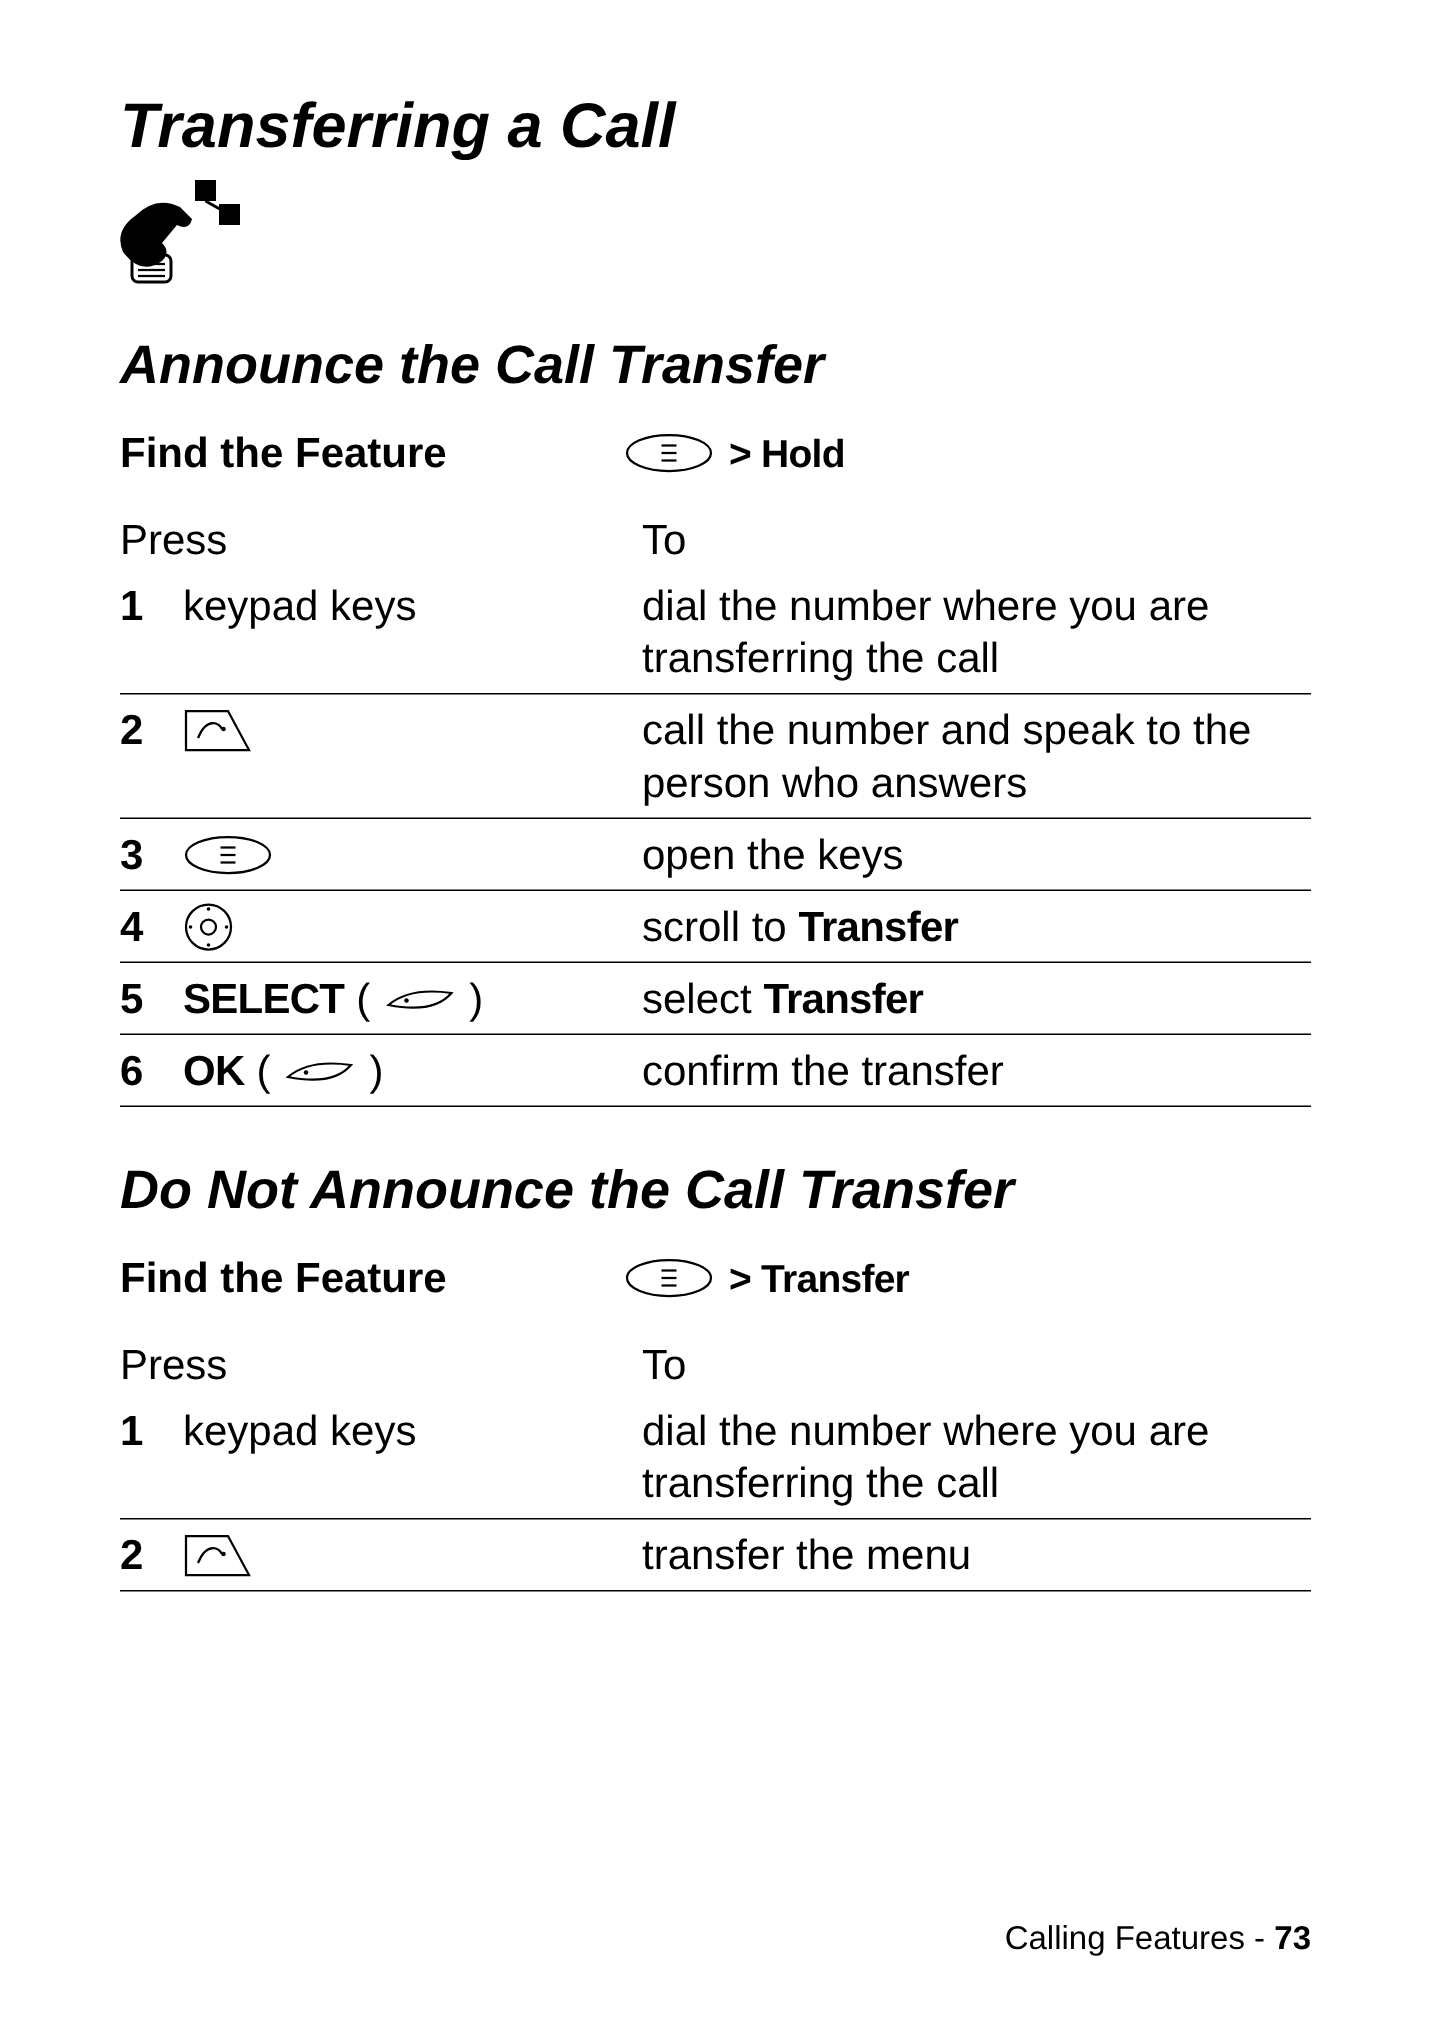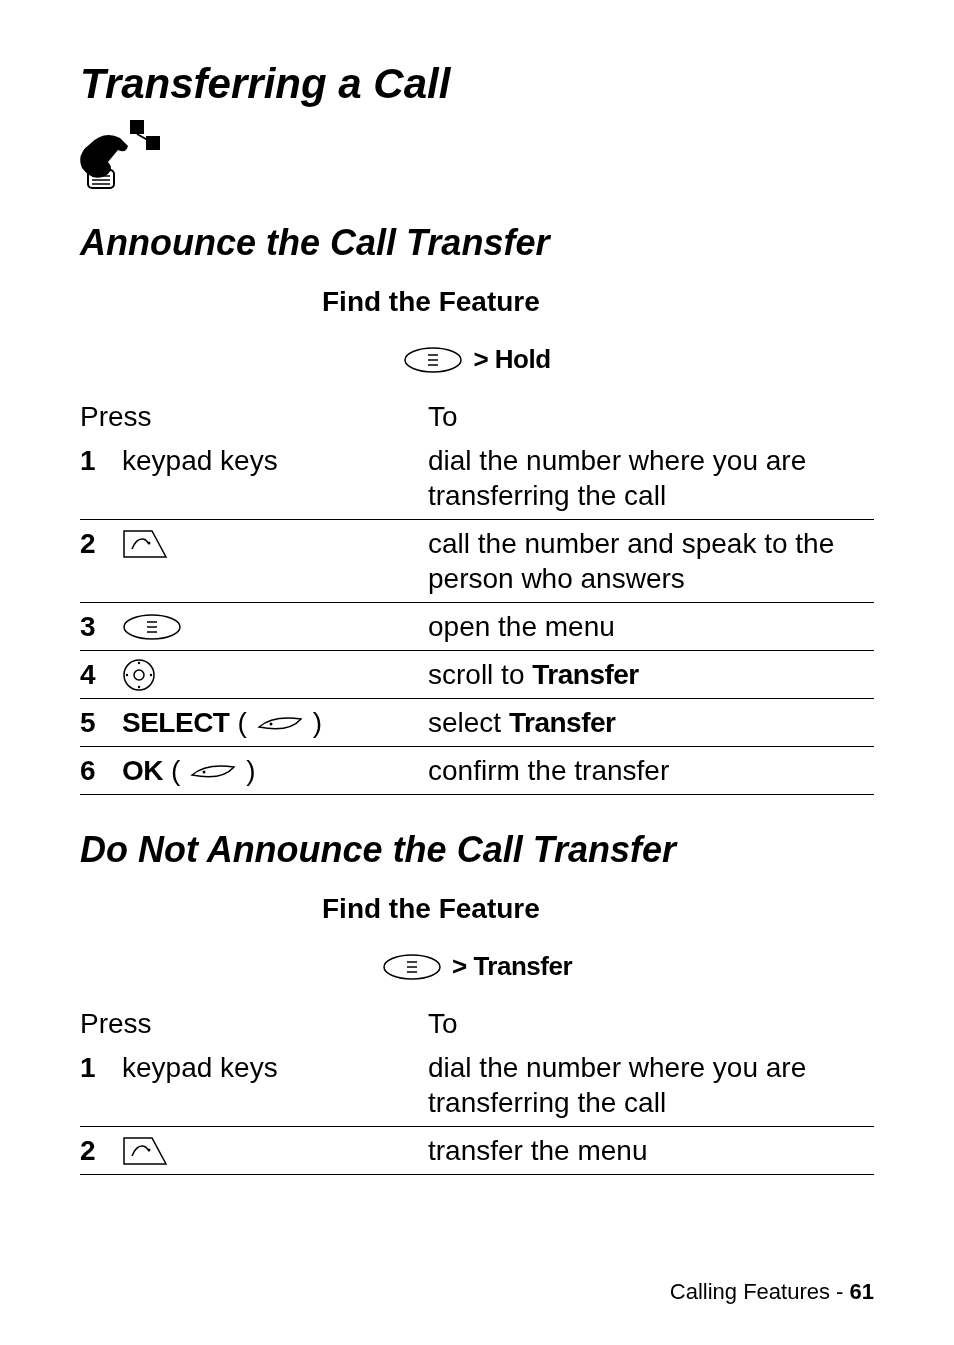--- a/index.html
+++ b/index.html
@@ -38,21 +38,20 @@
     font-size: 36px;
     font-style: italic;
     font-weight: bold;
     margin: 0 0 22px 0;
   }
   .find-feature {
     display: flex;
     align-items: center;
     gap: 26px;
     margin-bottom: 22px;
-    flex-direction: column;
   }
   .find-label {
     font-size: 28px;
     font-weight: bold;
     width: 310px;
   }
   .find-value {
     display: flex;
     align-items: center;
     gap: 10px;
@@ -206,21 +205,21 @@
     <td>
           <div class="press-cell">
       <span class="step-num">3</span>
       <span class="menu-icon">
               <svg>
                 <use href="#sym-menu"></use>
               </svg>
             </span>
     </div>
         </td>
-    <td>open the menu</td>
+    <td>open the keys</td>
   </tr>
   <tr>
     <td>
           <div class="press-cell">
       <span class="step-num">4</span>
       <span class="nav-icon">
               <svg>
                 <use href="#sym-nav"></use>
               </svg>
             </span>
@@ -306,14 +305,14 @@
               </svg>
             </span>
     </div>
         </td>
     <td>transfer the menu</td>
   </tr>
 </tbody>
   </table>
 
 <div class="footer">
-  <span>Calling Features - </span><span class="pg">61</span>
+  <span>Calling Features - </span><span class="pg">73</span>
 </div>
 
 </body></html>

